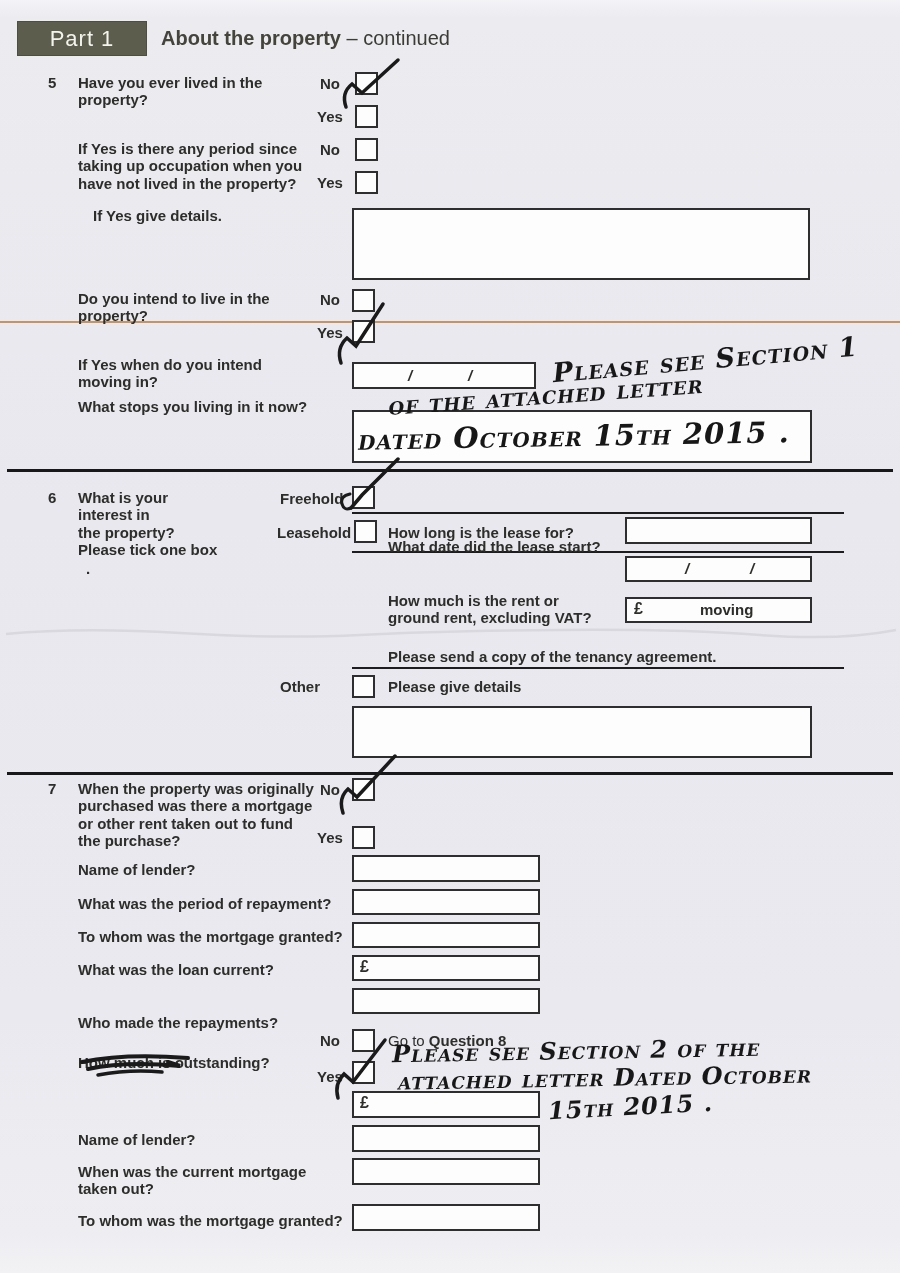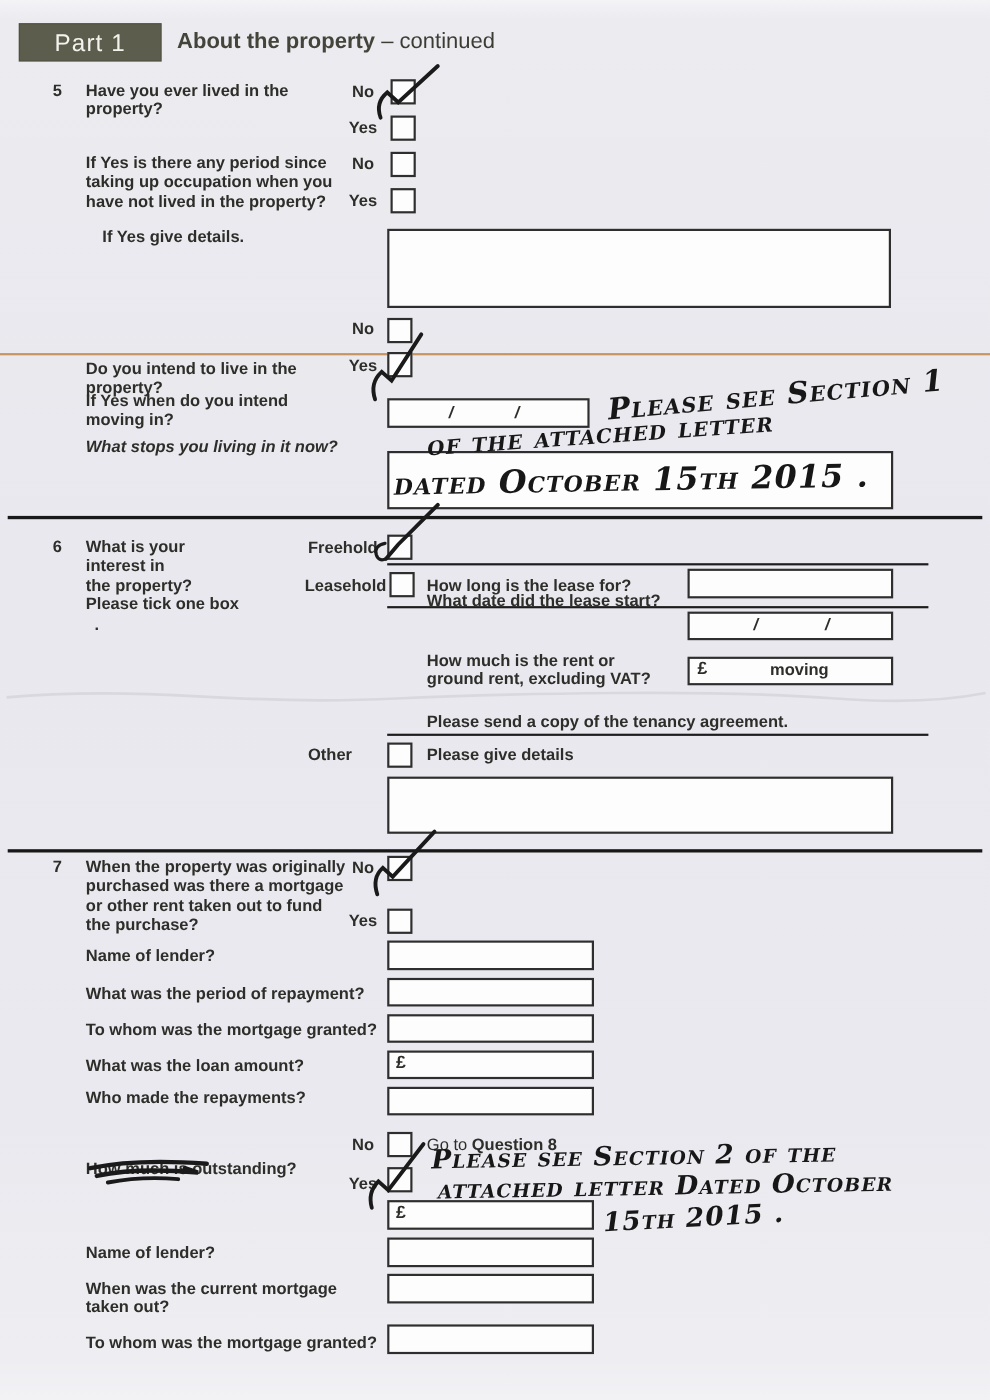--- a/index.html
+++ b/index.html
@@ -48,34 +48,34 @@
 taking up occupation when you
 have not lived in the property?</div>
   <div class="lbl" style="left:320px;top:141px;">No</div>
   <div class="cb" style="left:355px;top:138px;"></div>
   <div class="lbl" style="left:317px;top:174px;">Yes</div>
   <div class="cb" style="left:355px;top:171px;"></div>
 
   <div class="lbl" style="left:78px;top:207px;margin-left:15px;">If Yes give details.</div>
   <div class="box" style="left:352px;top:208px;width:458px;height:72px;"></div>
 
-  <div class="lbl" style="left:78px;top:290px;margin-top:37px;">Do you intend to live in the
+  <div class="lbl" style="left:78px;top:290px;">Do you intend to live in the
 property?</div>
   <div class="lbl" style="left:320px;top:291px;">No</div>
   <div class="cb" style="left:352px;top:289px;"></div>
   <div class="lbl" style="left:317px;top:324px;">Yes</div>
   <div class="cb" style="left:352px;top:320px;"></div>
 
   <div class="lbl" style="left:78px;top:356px;">If Yes when do you intend
 moving in?</div>
   <div class="box" style="left:352px;top:362px;width:184px;height:27px;"></div>
   <div class="slash" style="left:408px;top:367px;">/</div>
   <div class="slash" style="left:468px;top:367px;">/</div>
 
-  <div class="lbl" style="left:78px;top:398px;font-style:italic;">What stops you living in it now?</div>
+  <div class="lbl" style="left:78px;top:398px;">What stops you living in it now?</div>
   <div class="box" style="left:352px;top:410px;width:460px;height:53px;"></div>
 
   <div class="hw" style="left:552px;top:344px;font-size:27px;transform:rotate(-5deg);">Please see Section 1</div>
   <div class="hw" style="left:388px;top:380px;font-size:26px;transform:rotate(-4deg);">of the attached letter</div>
   <div class="hw" style="left:358px;top:419px;font-size:29px;transform:rotate(-1deg);">dated October 15th 2015 .</div>
 
   <div class="divider" style="top:469px;"></div>
 
   <div class="lbl" style="left:48px;top:489px;">6</div>
   <div class="lbl" style="left:78px;top:489px;">What is your
@@ -127,25 +127,25 @@
 
   <div class="lbl" style="left:78px;top:861px;">Name of lender?</div>
   <div class="box" style="left:352px;top:855px;width:188px;height:27px;"></div>
 
   <div class="lbl" style="left:78px;top:895px;">What was the period of repayment?</div>
   <div class="box" style="left:352px;top:889px;width:188px;height:26px;"></div>
 
   <div class="lbl" style="left:78px;top:928px;">To whom was the mortgage granted?</div>
   <div class="box" style="left:352px;top:922px;width:188px;height:26px;"></div>
 
-  <div class="lbl" style="left:78px;top:961px;">What was the loan amount?</div>
+  <div class="lbl" style="left:78px;top:961px;">What was the loan current?</div>
   <div class="box" style="left:352px;top:955px;width:188px;height:26px;"></div>
   <div class="inbox-pound" style="left:360px;top:958px;">£</div>
 
-  <div class="lbl" style="left:78px;top:990px;">Who made the repayments?</div>
+  <div class="lbl" style="left:78px;top:1014px;">Who made the repayments?</div>
   <div class="box" style="left:352px;top:988px;width:188px;height:26px;"></div>
 
 
   <div class="lbl" style="left:320px;top:1032px;">No</div>
   <div class="cb" style="left:352px;top:1029px;"></div>
   <div class="lbl" style="left:388px;top:1032px;"><span class="plain">Go to </span><b>Question 8</b></div>
   <div class="lbl" style="left:317px;top:1068px;">Yes</div>
   <div class="cb" style="left:352px;top:1061px;"></div>
 
   <div class="hw" style="left:392px;top:1036px;font-size:24px;transform:rotate(-1deg);">Please see Section 2 of the</div>

